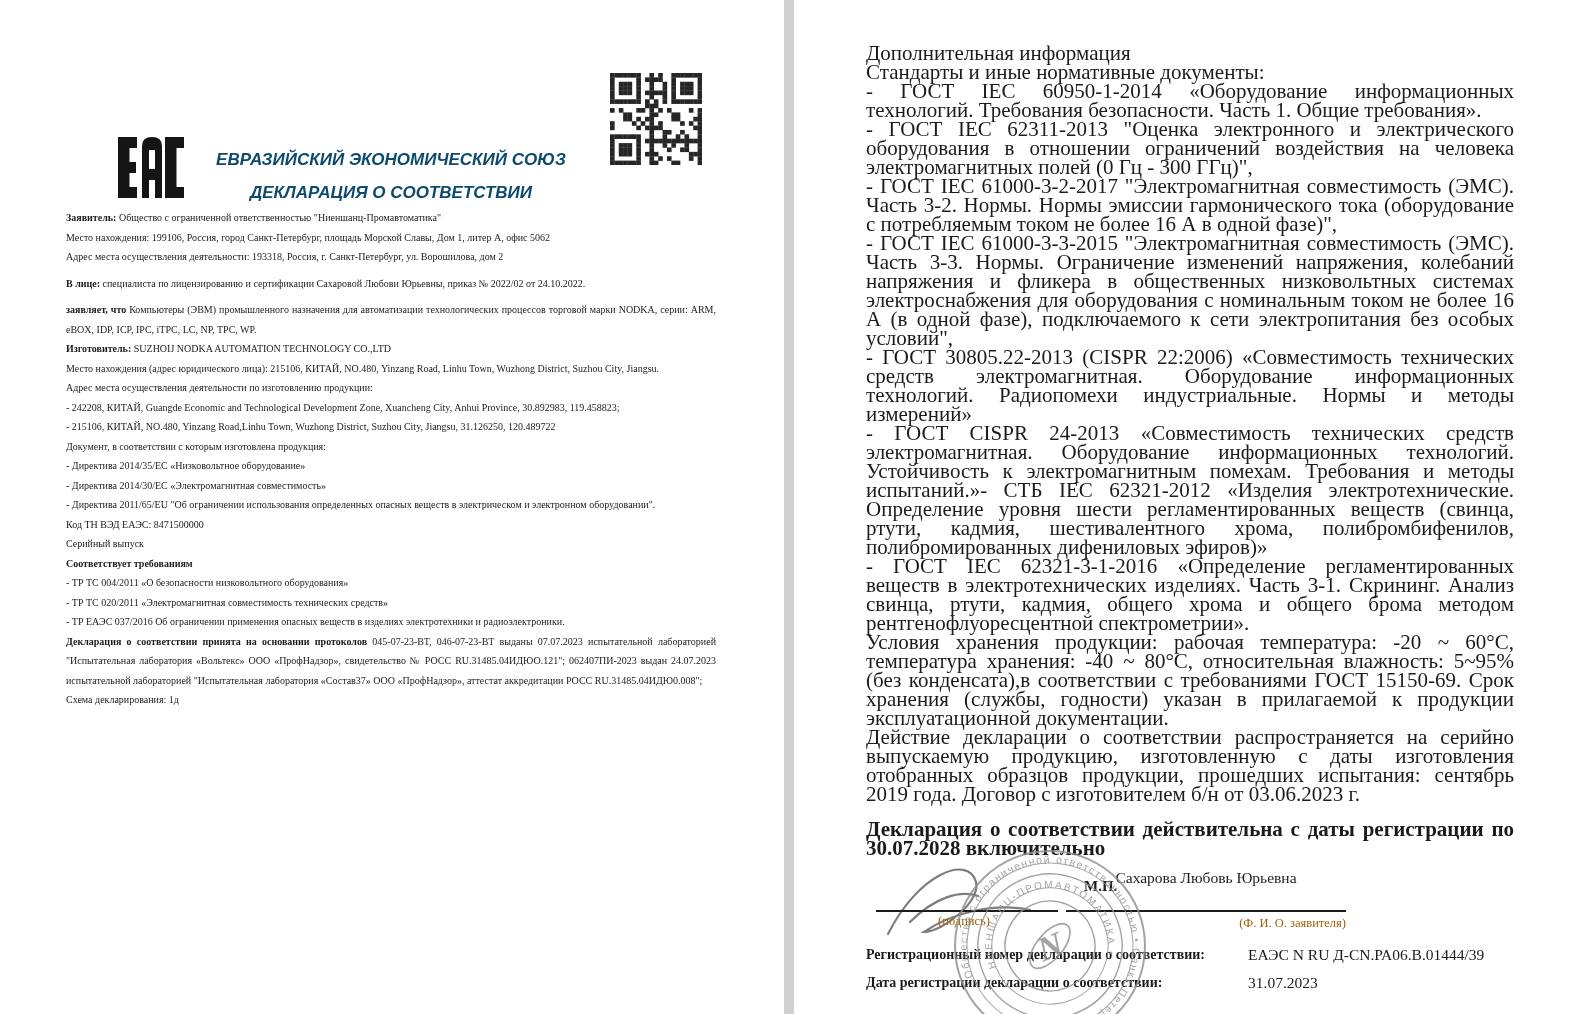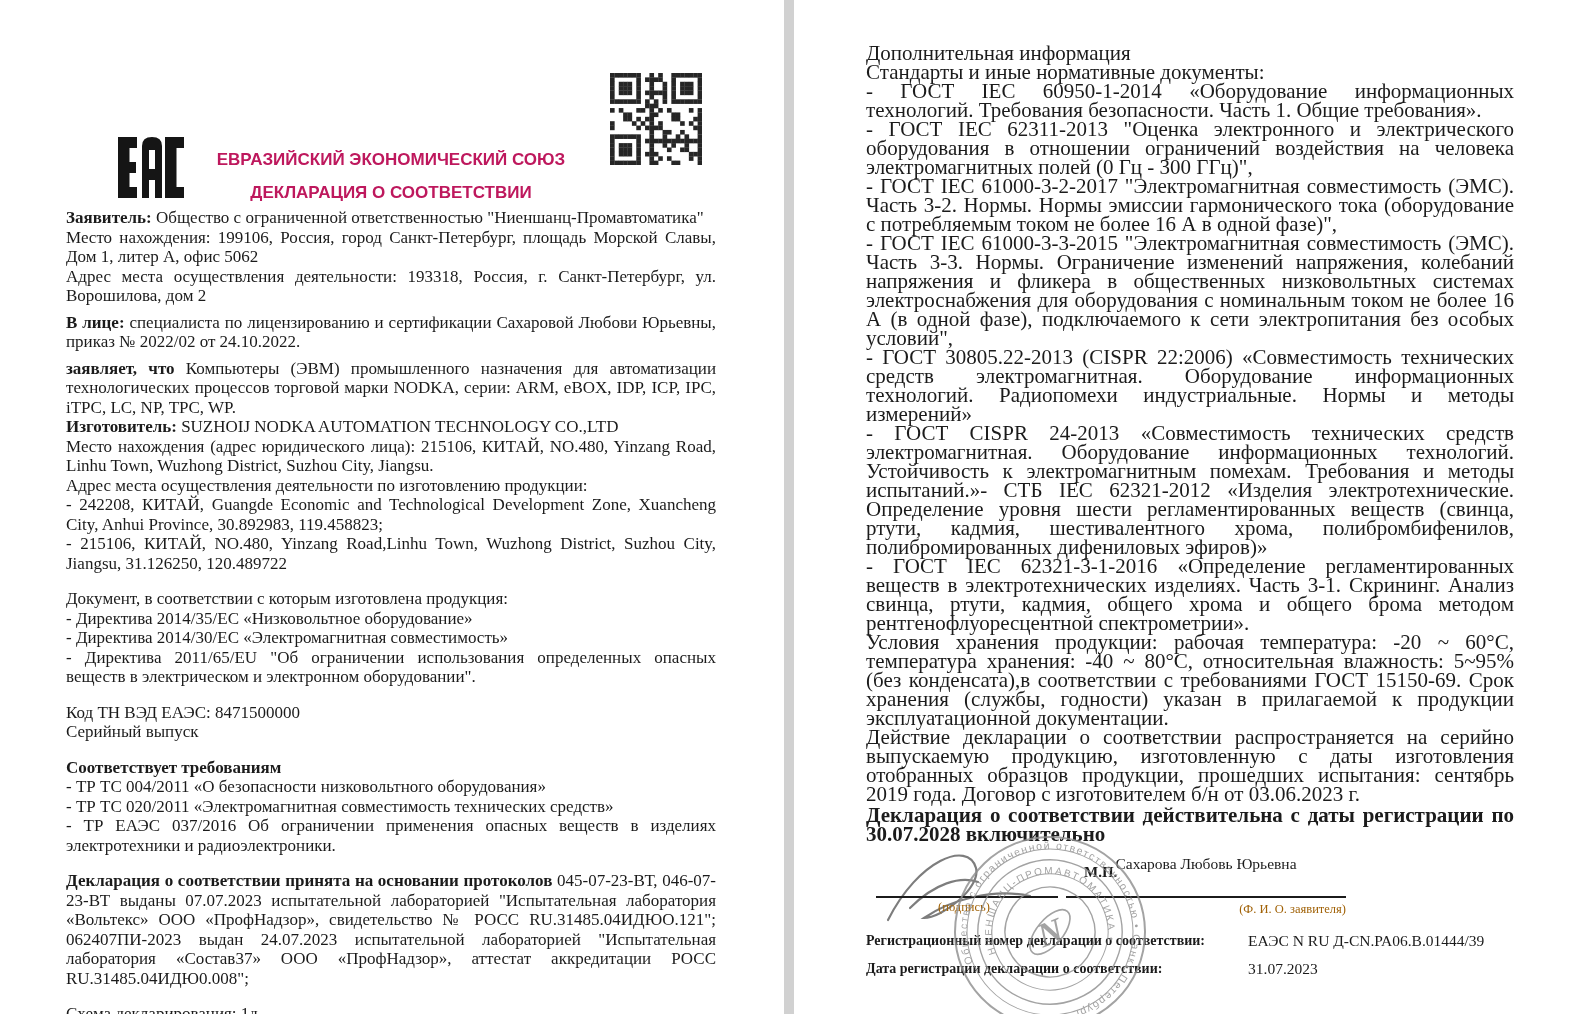--- a/index.html
+++ b/index.html
@@ -10,33 +10,33 @@
   .divider{position:absolute;left:784px;top:0;width:10px;height:1014px;background:#d1d1d1;}
   .page{position:absolute;top:0;}
   .page-left{left:66px;width:650px;}
   .page-right{left:866px;width:648px;height:1014px;}
 
   
   .header{position:relative;height:208px;}
   .eac-logo{position:absolute;left:52px;top:136px;}
   .qr{position:absolute;left:544px;top:73px;width:92px;height:92px;}
   .title{position:absolute;width:100%;text-align:center;
-    font-family:"Liberation Sans", sans-serif;font-weight:bold;font-size:17px;color:#be185d;}
+    font-family:"Liberation Sans", sans-serif;font-weight:bold;font-size:17px;color:#0c4a6e;font-style:italic;}
   .title-union{top:150px;}
   .title-doc{top:183px;}
 
   
   p{margin:0;text-align:justify;}
-  .page-left p{font-size:17px;line-height:19.5px;}
+  .page-left p{font-size:10px;line-height:19.5px;}
   .page-right p{font-size:21px;line-height:19px;}
   .lead{font-weight:bold;}
   .gap-s{margin-top:7px;}
-  .gap-l{margin-top:16px;}
+  .gap-l{}
   .first-right{margin-top:44px;}
-  .validity{font-weight:bold;margin-top:2px;font-family:Liberation Serif, serif;}
+  .validity{font-weight:bold;margin-top:16px;font-family:Liberation Serif, serif;}
 
   
   .sig-area{position:relative;height:74px;margin-top:6px;}
   .sig-line{position:absolute;height:2px;background:#1b1b1b;}
   .sig-line-left{left:10px;top:46px;width:182px;}
   .sig-line-right{left:200px;top:46px;width:280px;}
   .sig-caption{position:absolute;font-size:12.5px;text-align:center;color:#a16207;}
   .cap-podpis{left:38px;top:50px;width:120px;}
   .cap-fio{left:200px;top:52px;width:280px;text-align:right;}
   .mp-label{position:absolute;left:218px;top:14px;font-weight:bold;font-size:15px;}

